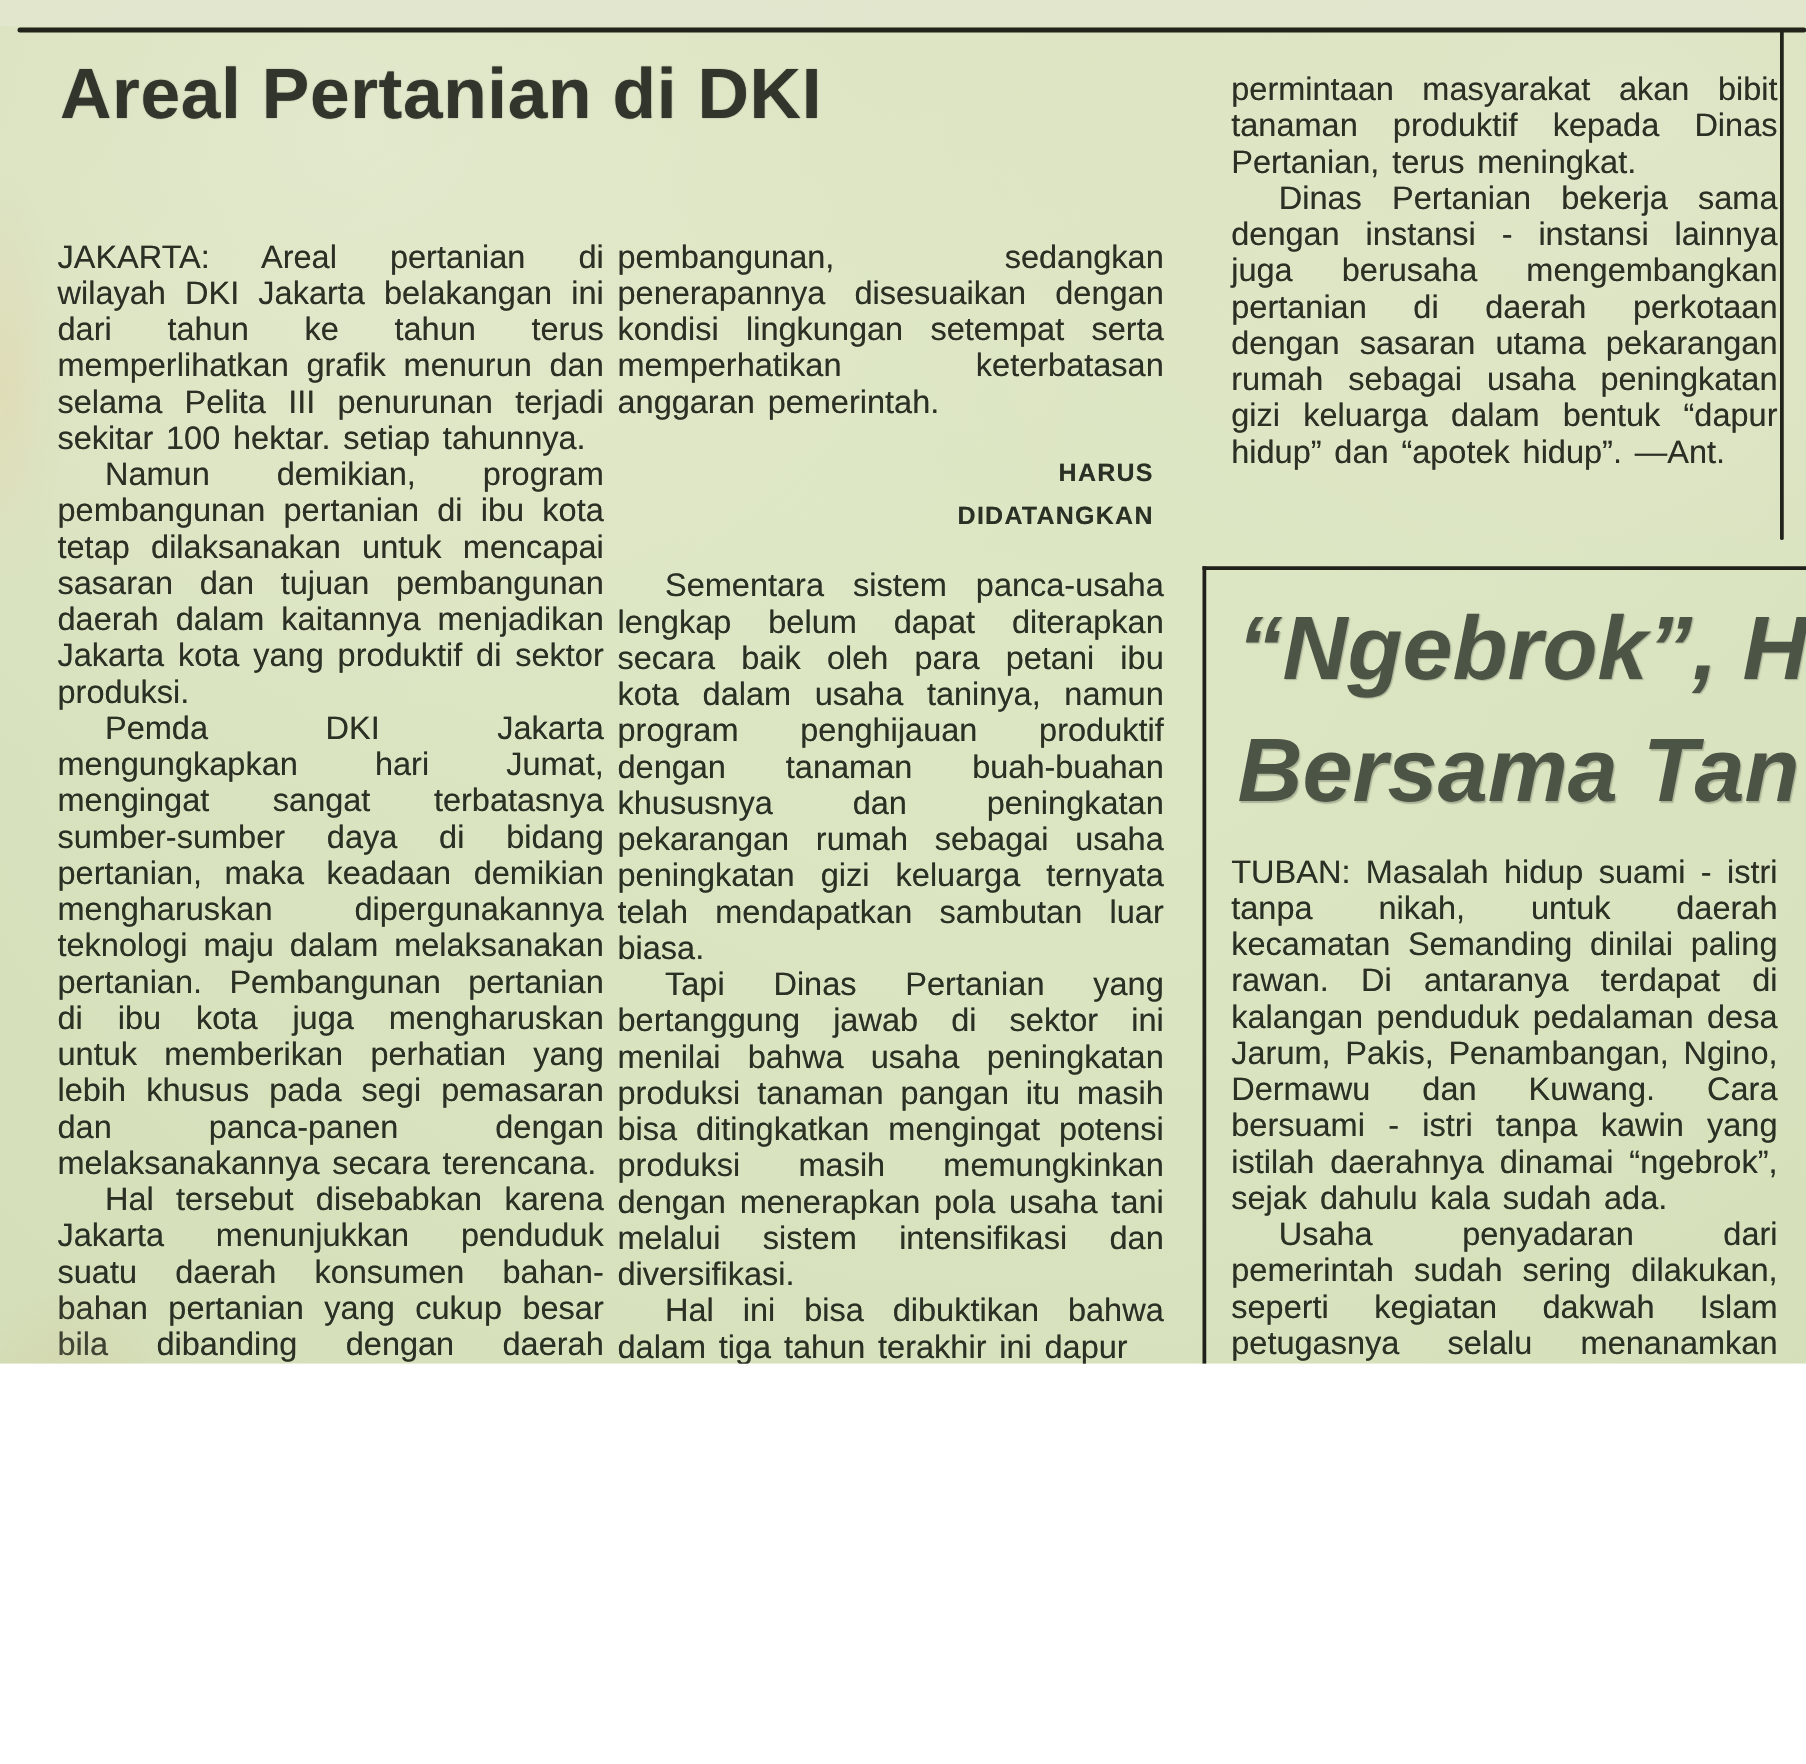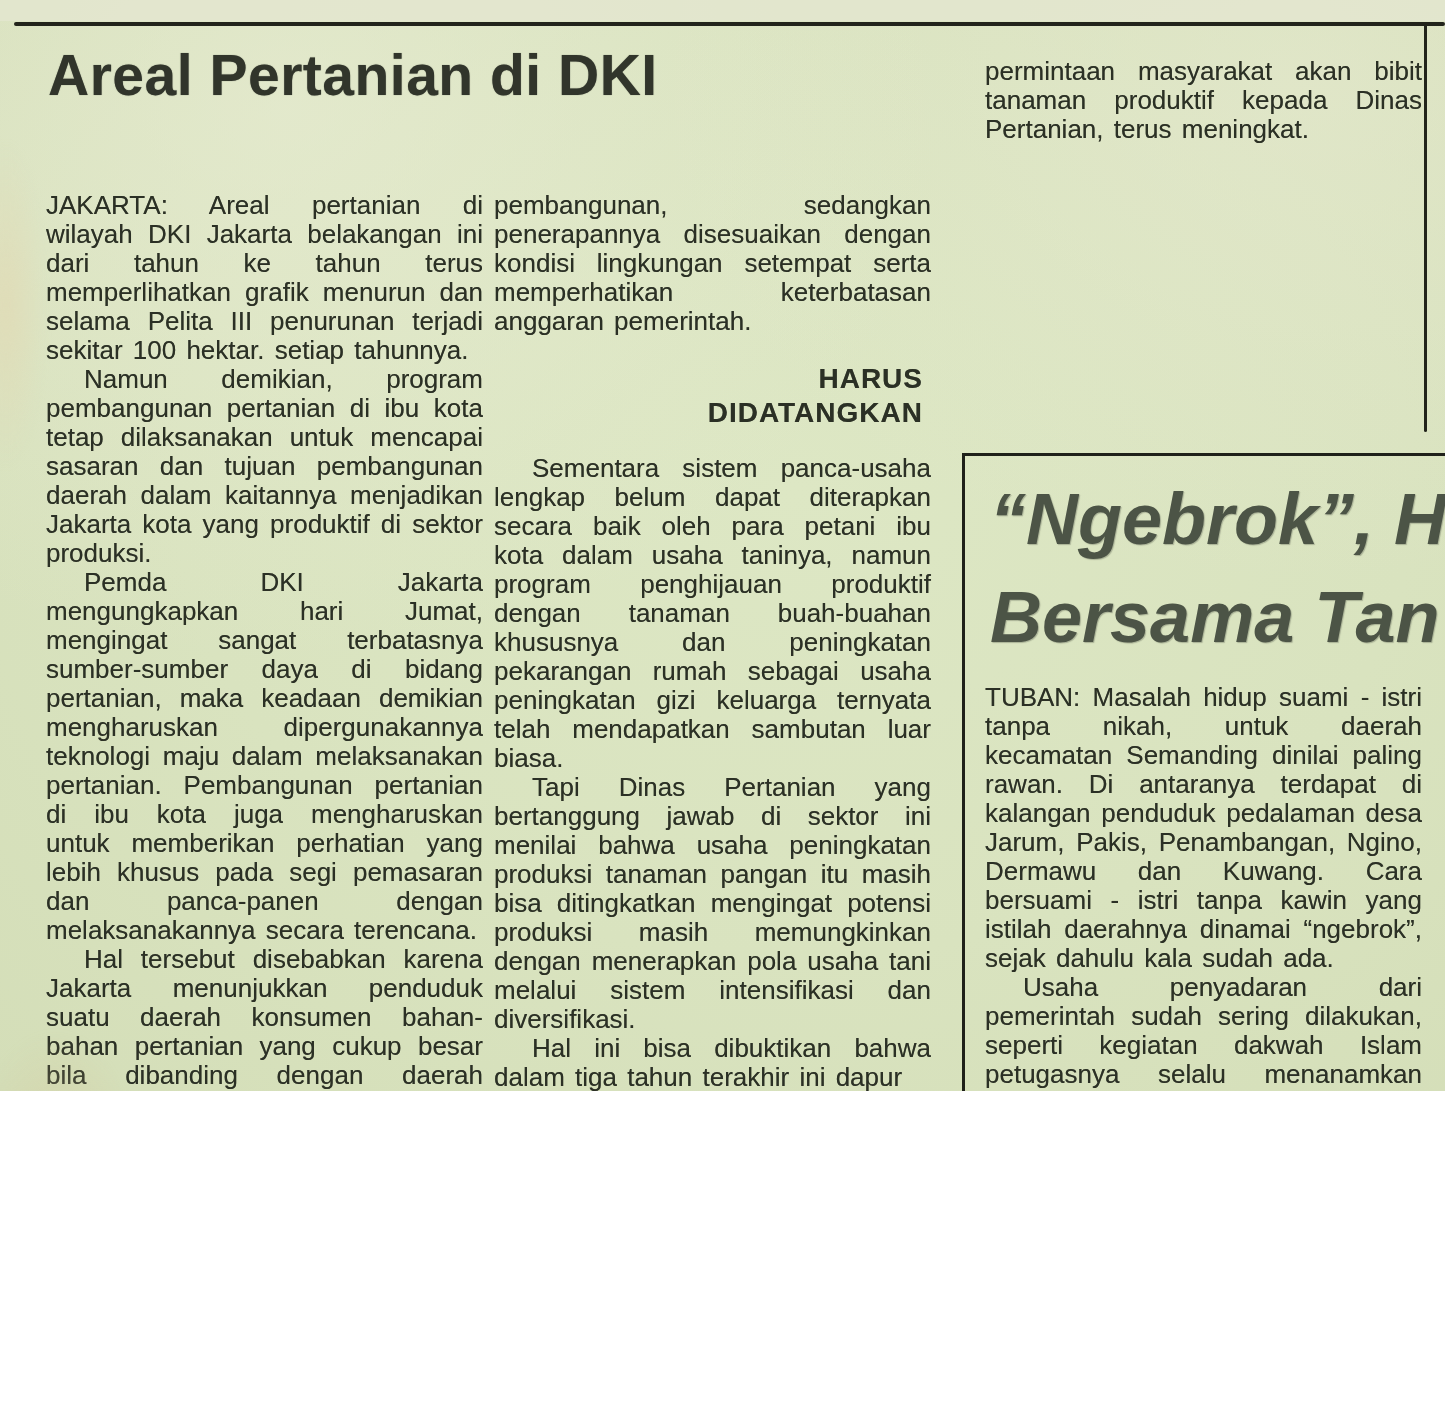--- a/index.html
+++ b/index.html
@@ -32,21 +32,21 @@
     word-spacing:3px;color:#2b3025;text-shadow:0 0 .5px rgba(43,48,37,.55);
   }
   .col1{left:46px;top:191px;}
   .col2{left:494px;top:191px;}
   .col3{left:985px;top:57px;}
   .para{margin:0;text-indent:38px;}
   .para.noindent{text-indent:0;}
 
   .subhead{
     margin:26px 8px 24px 0;
-    text-align:right;font-weight:700;font-size:28px;line-height:34px;
+    text-align:right;font-weight:700;font-size:20px;line-height:34px;
     letter-spacing:1px;text-indent:0;
   }
   .subhead span{display:block;}
 
   .ng-box-top{position:absolute;left:962px;top:453px;width:483px;height:3px;background:#1f211a;}
   .ng-box-left{position:absolute;left:962px;top:453px;width:3px;height:958px;background:#1f211a;}
   .ng-headline{
     position:absolute;left:990px;top:470px;width:470px;margin:0;
     font-style:italic;font-weight:700;font-size:72px;line-height:98px;
     color:#4c5446;white-space:nowrap;text-shadow:1px 1px 1px rgba(76,84,70,.35);
@@ -90,20 +90,21 @@
       <span>HARUS</span>
       <span>DIDATANGKAN</span>
     </div>
     <p class="para">Sementara sistem panca-usaha lengkap belum dapat diterapkan secara baik oleh para petani ibu kota dalam usaha taninya, namun program penghijauan produktif dengan tanaman buah-buahan khususnya dan peningkatan pekarangan rumah sebagai usaha peningkatan gizi keluarga ternyata telah mendapatkan sambutan luar biasa.</p>
     <p class="para">Tapi Dinas Pertanian yang bertanggung jawab di sektor ini menilai bahwa usaha peningkatan produksi tanaman pangan itu masih bisa ditingkatkan mengingat potensi produksi masih memungkinkan dengan menerapkan pola usaha tani melalui sistem intensifikasi dan diversifikasi.</p>
     <p class="para">Hal ini bisa dibuktikan bahwa dalam tiga tahun terakhir ini dapur</p>
   </div>
 
   <div class="col col3">
     <p class="para noindent">permintaan masyarakat akan bibit tanaman produktif kepada Dinas Pertanian, terus meningkat.</p>
+    <p class="para">Dinas Pertanian bekerja sama dengan instansi - instansi lainnya juga berusaha mengembangkan pertanian di daerah perkotaan dengan sasaran utama pekarangan rumah sebagai usaha peningkatan gizi keluarga dalam bentuk “dapur hidup” dan “apotek hidup”. —Ant.</p>
   </div>
 
   <div class="ng-box-top"></div>
   <div class="ng-box-left"></div>
 
   <h2 class="ng-headline">
     <span>“Ngebrok”, H</span>
     <span>Bersama Tan</span>
   </h2>
 

